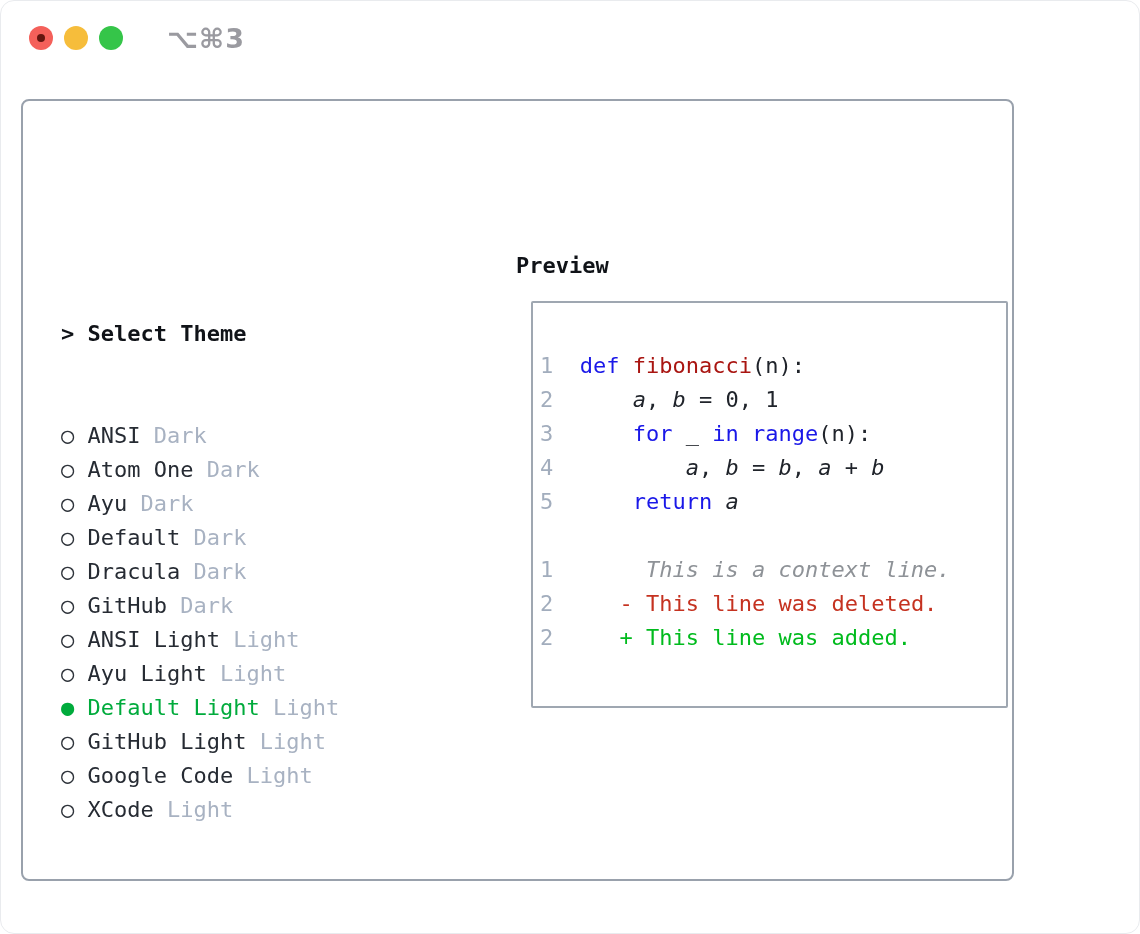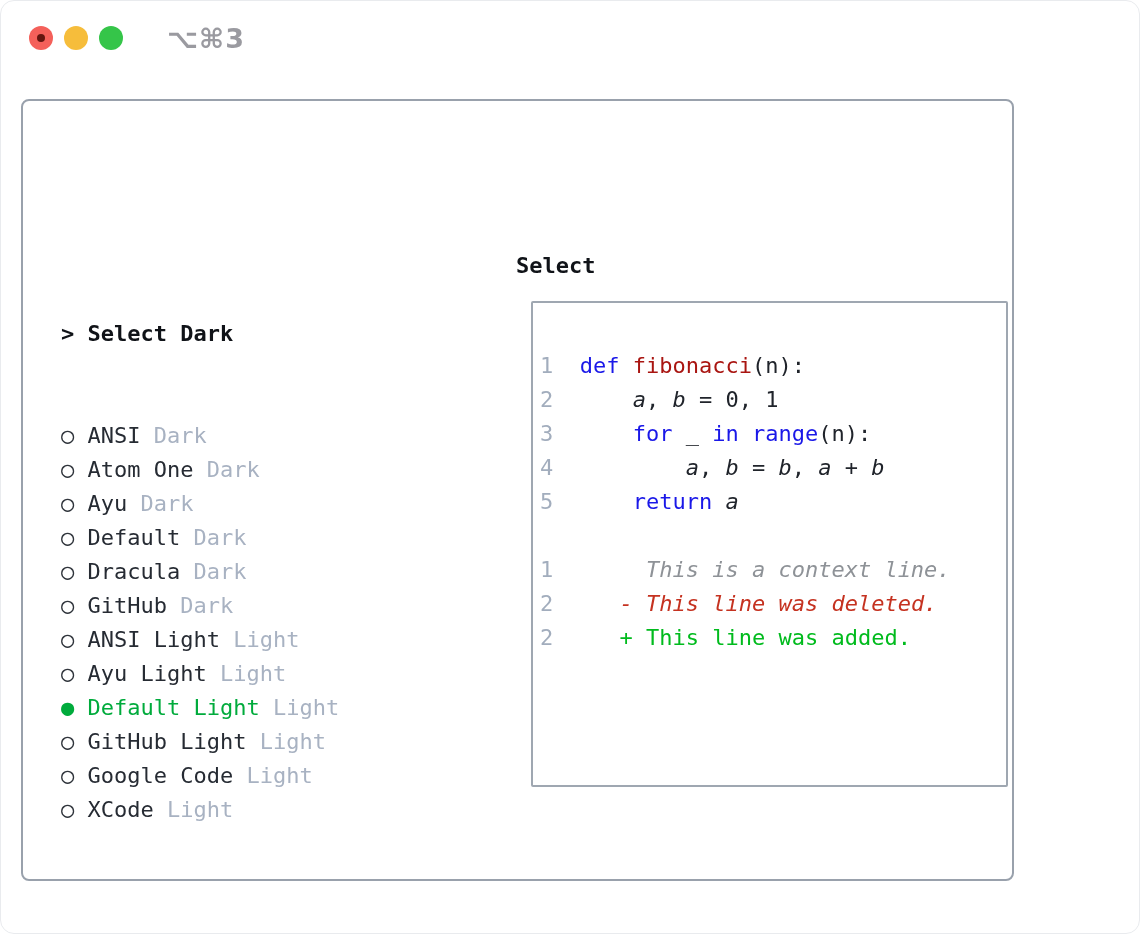--- a/index.html
+++ b/index.html
@@ -52,62 +52,62 @@
   .row.selected .bullet, .row.selected .name, .row.selected .label { color: var(--c-selected); }
   .spacer { height: 34px; }
   
   .preview-title {
     position: absolute; left: 493px; top: 148px;
     font-size: 22px; line-height: 34px; font-weight: bold;
     color: var(--c-header); white-space: pre;
   }
   .preview-box {
     position: absolute; left: 508px; top: 200px;
-    width: 477px; height: 486px;
+    width: 477px; height: 407px;
     border: 2px solid var(--c-preview-border);
     border-radius: 2px; background: #ffffff;
   }
   .code {
     position: absolute; left: 7px; top: 46px;
     font-size: 22px; line-height: 34px; white-space: pre;
   }
   .code-line { height: 34px; }
   .s-num   { color: var(--c-linenum); }
   .s-plain { color: var(--c-code); }
   .s-kw    { color: var(--c-keyword); }
   .s-fn    { color: var(--c-function); }
   .s-var   { color: var(--c-code); font-style: italic; }
   .s-ctx   { color: var(--c-context); font-style: italic; }
-  .s-del   { color: var(--c-deleted); font-style: italic; }
+  .s-del   { color: var(--c-deleted); }
   .s-add   { color: var(--c-added); }
 </style>
 </head>
 <body style="--c-traffic-red: #f4605a; --c-traffic-dot: #64150f; --c-traffic-yellow: #f6bd3b; --c-traffic-green: #35c549; --c-shortcut: #9a9aa0; --c-panel-border: #99a1ac; --c-preview-border: #9fa7b1; --c-header: #101318; --c-text: #262b33; --c-bullet: #2f343b; --c-variant: #a8b2c2; --c-selected: #00ab3c; --c-help: #a3abb6; --c-linenum: #a2adbd; --c-code: #20242b; --c-keyword: #1a18e8; --c-function: #a91511; --c-context: #8e9297; --c-deleted: #c53220; --c-added: #00bb1d;">
 
 <div class="window">
 
   <div class="titlebar">
     <div class="traffic red"></div>
     <div class="traffic yellow"></div>
     <div class="traffic green"></div>
     <div class="shortcut">⌥⌘3</div>
   </div>
 
   <div class="main-panel">
 
     <div class="left-col">
-      <div class="row list-header"><span class="cursor">&gt;</span><span> </span><span>Select Dark</span></div>
+      <div class="row list-header"><span class="cursor">&gt;</span><span> </span><span>Select Theme</span></div>
       <div><div class="row theme-row"><span class="bullet">○</span><span> </span><span class="name">ANSI</span><span> </span><span class="variant">Dark</span></div><div class="row theme-row"><span class="bullet">○</span><span> </span><span class="name">Atom One</span><span> </span><span class="variant">Dark</span></div><div class="row theme-row"><span class="bullet">○</span><span> </span><span class="name">Ayu</span><span> </span><span class="variant">Dark</span></div><div class="row theme-row"><span class="bullet">○</span><span> </span><span class="name">Default</span><span> </span><span class="variant">Dark</span></div><div class="row theme-row"><span class="bullet">○</span><span> </span><span class="name">Dracula</span><span> </span><span class="variant">Dark</span></div><div class="row theme-row"><span class="bullet">○</span><span> </span><span class="name">GitHub</span><span> </span><span class="variant">Dark</span></div><div class="row theme-row"><span class="bullet">○</span><span> </span><span class="name">ANSI Light</span><span> </span><span class="variant">Light</span></div><div class="row theme-row"><span class="bullet">○</span><span> </span><span class="name">Ayu Light</span><span> </span><span class="variant">Light</span></div><div class="row theme-row selected"><span class="bullet">●</span><span> </span><span class="name">Default Light</span><span> </span><span class="variant">Light</span></div><div class="row theme-row"><span class="bullet">○</span><span> </span><span class="name">GitHub Light</span><span> </span><span class="variant">Light</span></div><div class="row theme-row"><span class="bullet">○</span><span> </span><span class="name">Google Code</span><span> </span><span class="variant">Light</span></div><div class="row theme-row"><span class="bullet">○</span><span> </span><span class="name">XCode</span><span> </span><span class="variant">Light</span></div></div>
       <div class="spacer"></div>
       
       
       
       
     </div>
 
-    <div class="preview-title">Select</div>
+    <div class="preview-title">Preview</div>
 
     <div class="preview-box">
       <div class="code"><div class="code-line"><span class="s-num">1</span><span class="s-plain">  </span><span class="s-kw">def</span><span class="s-plain"> </span><span class="s-fn">fibonacci</span><span class="s-plain">(n):</span></div><div class="code-line"><span class="s-num">2</span><span class="s-plain">      </span><span class="s-var">a</span><span class="s-plain">, </span><span class="s-var">b</span><span class="s-plain"> = 0, 1</span></div><div class="code-line"><span class="s-num">3</span><span class="s-plain">      </span><span class="s-kw">for</span><span class="s-plain"> _ </span><span class="s-kw">in</span><span class="s-plain"> </span><span class="s-kw">range</span><span class="s-plain">(n):</span></div><div class="code-line"><span class="s-num">4</span><span class="s-plain">          </span><span class="s-var">a</span><span class="s-plain">, </span><span class="s-var">b</span><span class="s-plain"> = </span><span class="s-var">b</span><span class="s-plain">, </span><span class="s-var">a</span><span class="s-plain"> + </span><span class="s-var">b</span></div><div class="code-line"><span class="s-num">5</span><span class="s-plain">      </span><span class="s-kw">return</span><span class="s-plain"> </span><span class="s-var">a</span></div><div class="code-line"></div><div class="code-line"><span class="s-num">1</span><span class="s-plain">       </span><span class="s-ctx">This is a context line.</span></div><div class="code-line"><span class="s-num">2</span><span class="s-plain">     </span><span class="s-del">- This line was deleted.</span></div><div class="code-line"><span class="s-num">2</span><span class="s-plain">     </span><span class="s-add">+ This line was added.</span></div></div>
     </div>
 
   </div>
 </div>
 
 </body></html>

